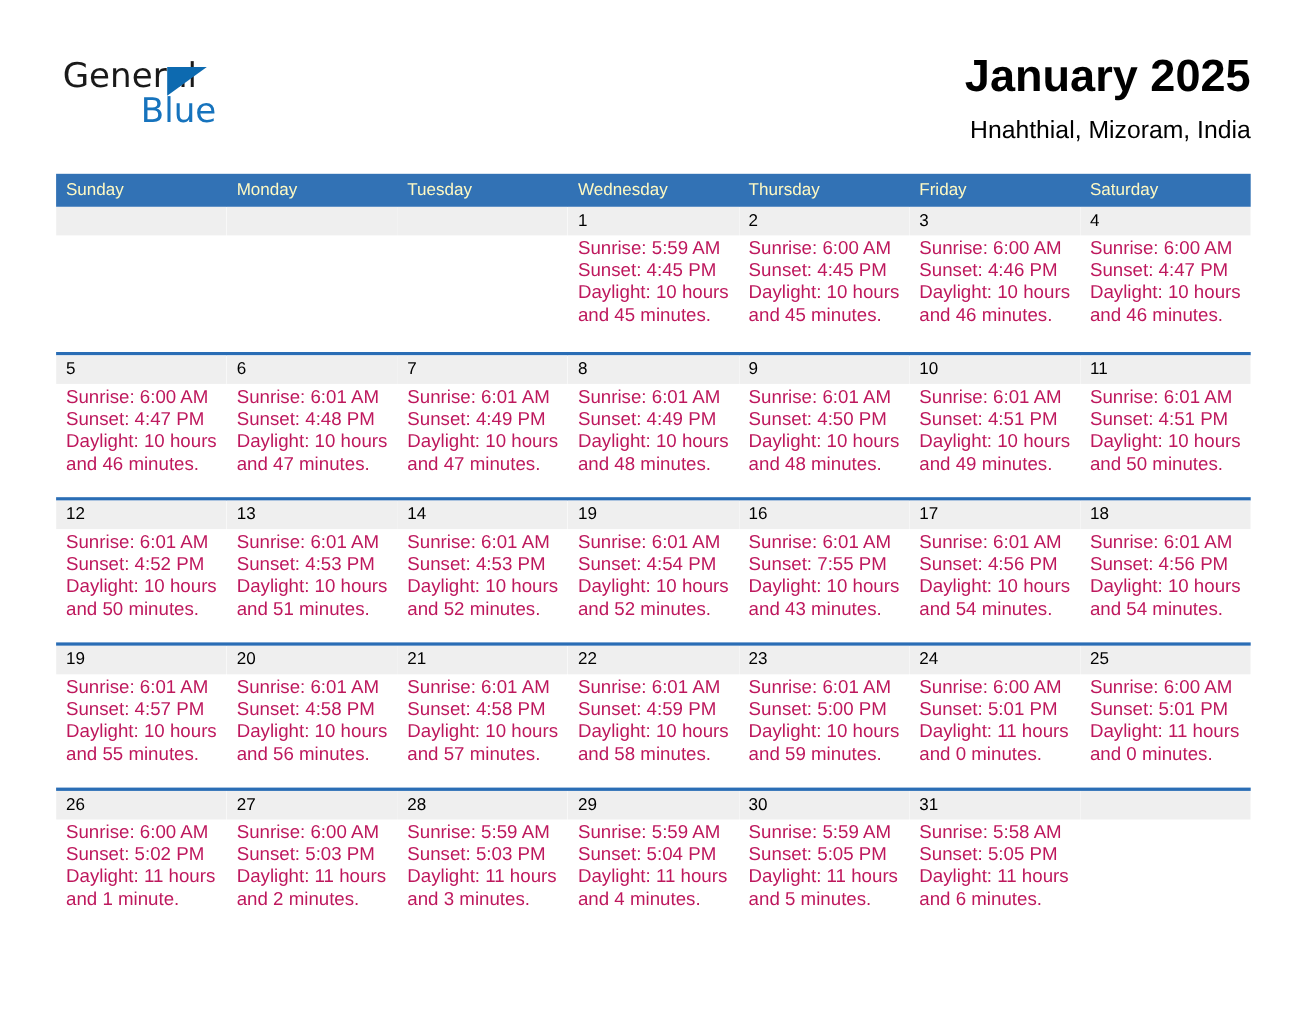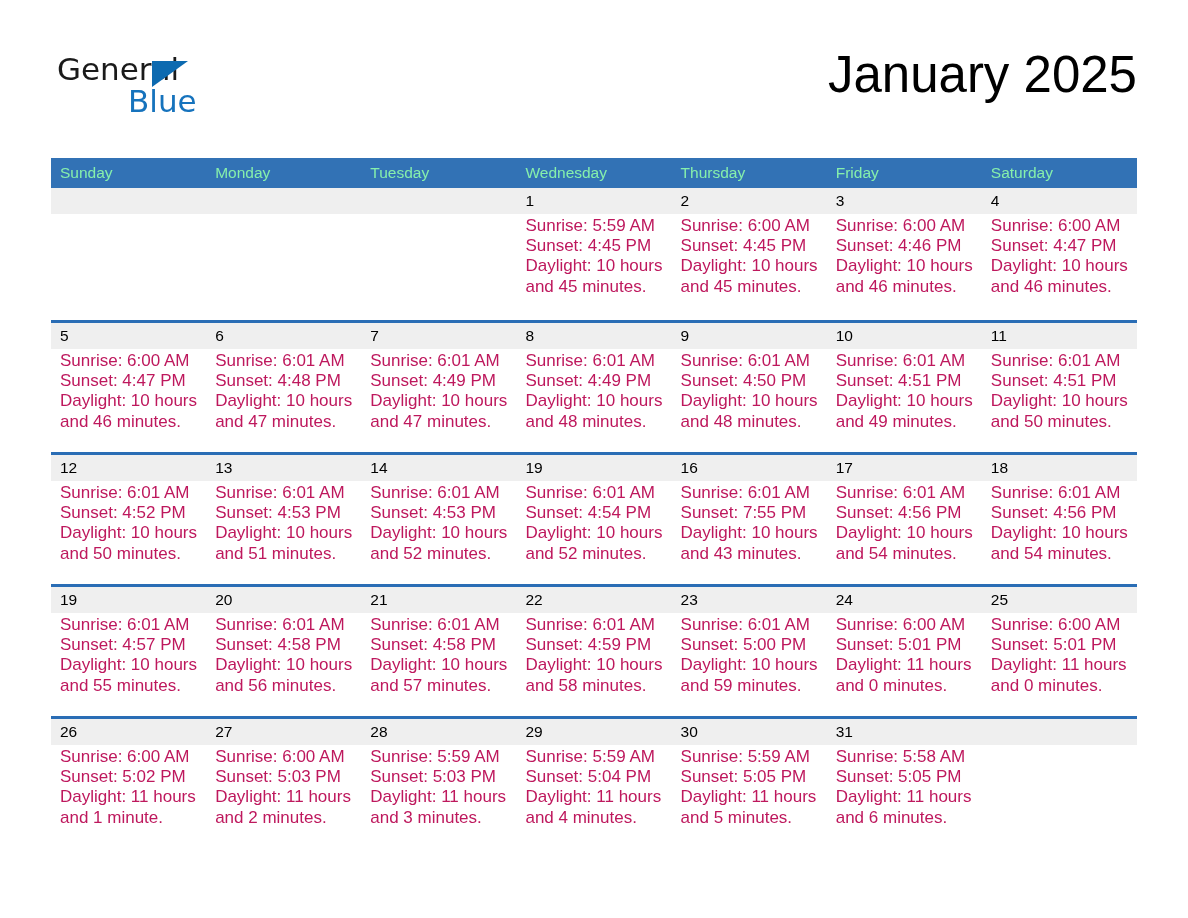--- a/index.html
+++ b/index.html
@@ -67,22 +67,22 @@
     line-height: 1;
   }
 
   .titles {
     position: absolute;
     right: 0;
     top: 0;
     text-align: right;
   }
   .month-title {
-    font-size: 51px;
-    font-weight: 400;
+    font-size: 41px;
+    font-weight: 700;
     color: #000000;
     line-height: 1.15;
     white-space: nowrap;
   }
   .location-title {
     font-size: 22.5px;
     font-weight: 400;
     color: #000000;
     line-height: 1.2;
     margin-top: 11px;
@@ -96,21 +96,21 @@
     top: 158px;
     width: 1086px;
   }
   .weekday-row {
     display: flex;
     background: #3272b5;
     height: 30px;
   }
   .weekday {
     flex: 1 1 0;
-    color: #86efac;
+    color: #fef9c3;
     font-size: 15.5px;
     line-height: 30px;
     padding-left: 9px;
     box-sizing: border-box;
     white-space: nowrap;
     overflow: hidden;
   }
 
   .week-row {
     display: flex;
@@ -157,20 +157,21 @@
   <div class="header">
 
     <div class="logo">
       <span class="logo-general">General</span>
       <span class="logo-triangle"></span>
       <span class="logo-blue">Blue</span>
     </div>
 
     <div class="titles">
       <div class="month-title">January 2025</div>
+      <div class="location-title">Hnahthial, Mizoram, India</div>
     </div>
 
   </div>
 
   <div class="calendar">
     <div class="weekday-row">
       <div class="weekday">Sunday</div>
       <div class="weekday">Monday</div>
       <div class="weekday">Tuesday</div>
       <div class="weekday">Wednesday</div>

